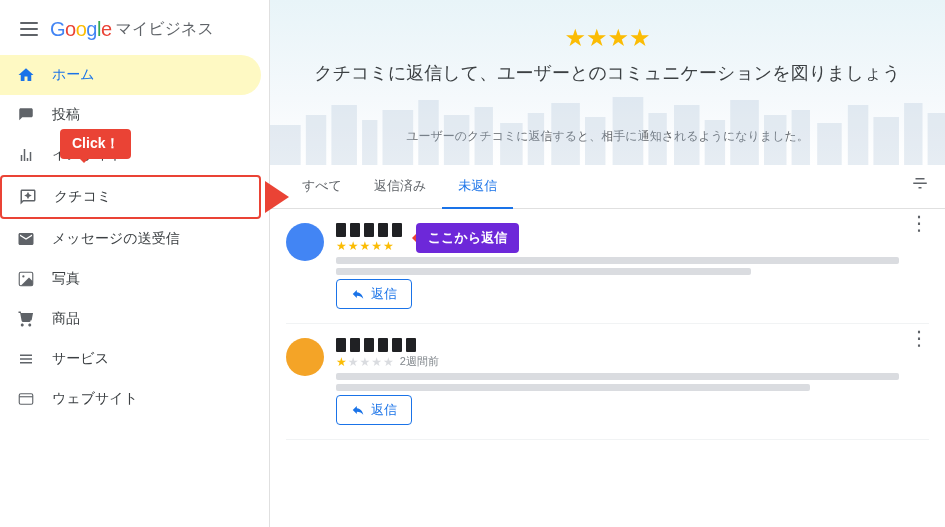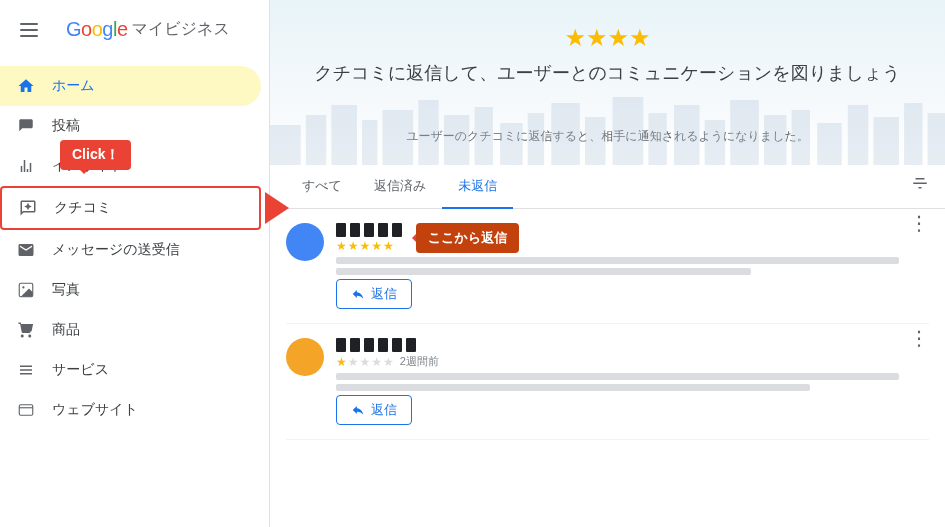--- a/index.html
+++ b/index.html
@@ -19,23 +19,22 @@
       background: #fff;
       height: 527px;
       display: flex;
       flex-direction: column;
       border-right: 1px solid #e0e0e0;
       padding-top: 8px;
     }
 
     .sidebar-header {
       display: flex;
-      align-items: center;
-      padding: 10px 16px 25px 16px;
-      gap: 24px;
+      padding: 10px 16px 14px 16px;
+      gap: 8px;
     }
 
     .hamburger-icon {
       display: flex;
       flex-direction: column;
       gap: 4px;
       cursor: pointer;
       padding: 4px;
     }
 
@@ -329,21 +328,21 @@
       color: #5f6368;
       font-size: 20px;
       cursor: pointer;
     }
 
     
     .here-tooltip {
       position: absolute;
       left: 80px;
       top: 0px;
-      background: #c2410c;
+      background: #6d28d9;
       color: white;
       padding: 6px 12px;
       border-radius: 4px;
       font-size: 13px;
       font-weight: 700;
       white-space: nowrap;
       z-index: 10;
     }
 
     .here-tooltip::before {

